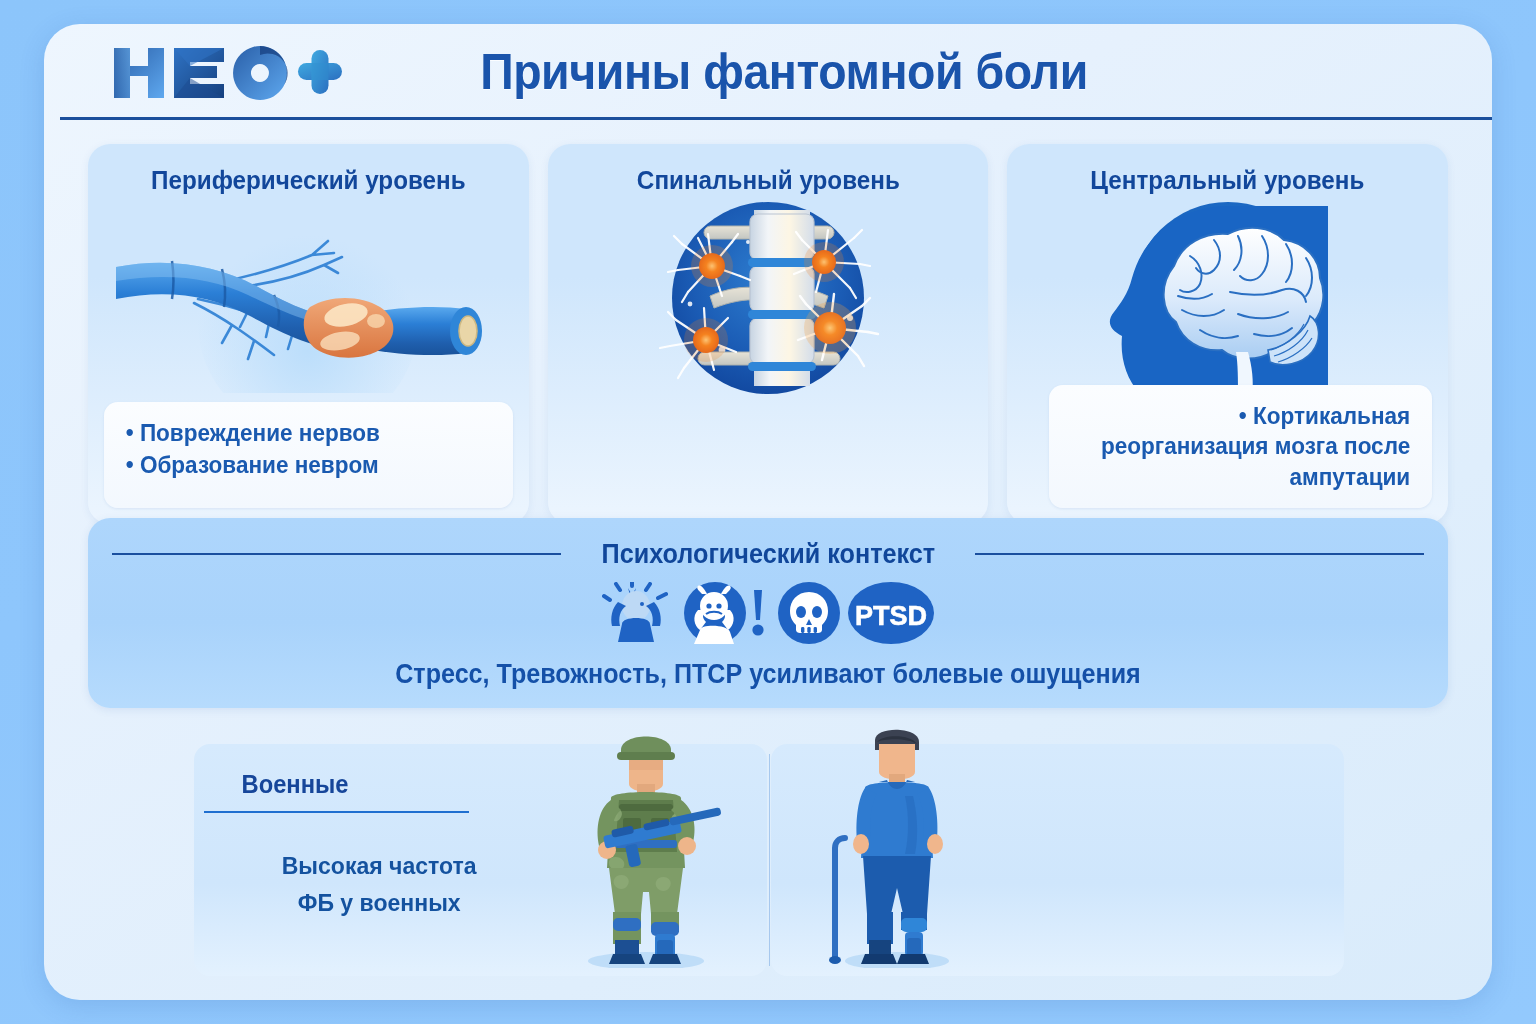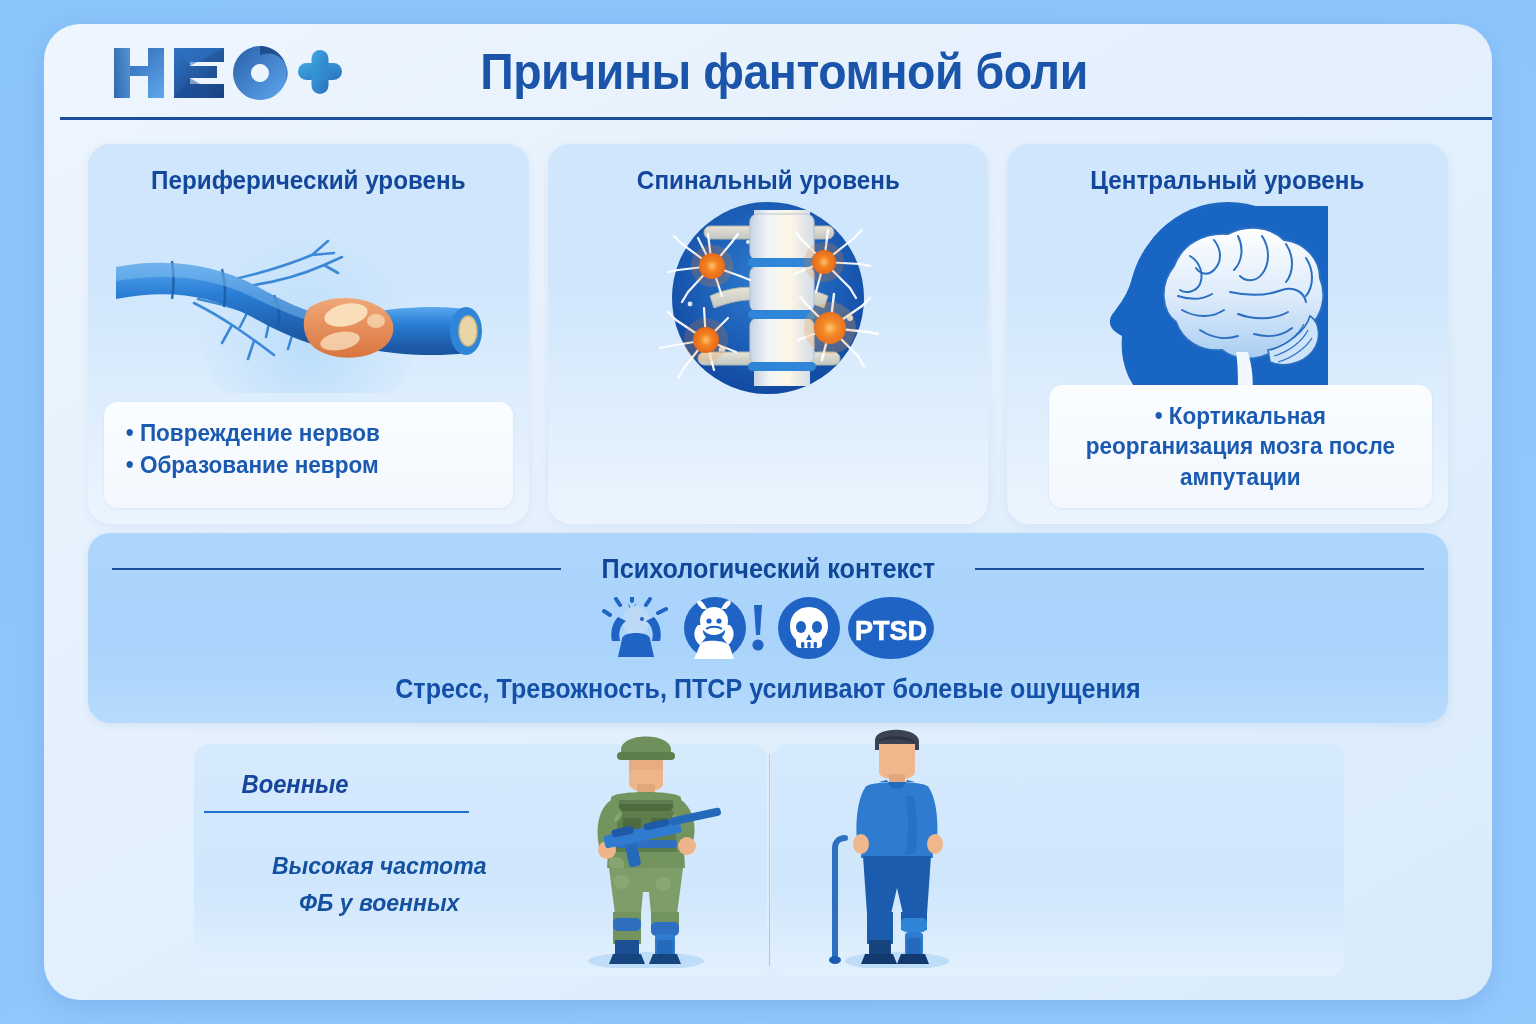--- a/index.html
+++ b/index.html
@@ -84,26 +84,26 @@
   }
   .level-bullets ul { list-style: none; }
   .level-bullets li {
     font-size: 23px; font-weight: bold; color: #1a5ab0;
     line-height: 1.32;
     text-indent: -16px; padding-left: 16px;
     margin-bottom: 2px;
     transform: scaleX(.98);
   }
   .level-bullets li::before { content: "• "; color: #1a5ab0; }
-  .card-3 .level-bullets { text-align: center; margin-left: 26px; }
+  .card-3 .level-bullets { text-align: right; margin-left: 26px; }
   .card-3 .level-bullets li { text-indent: 0; padding-left: 0; }
 
   
   #psy {
-    position: absolute; left: 44px; top: 509px;
+    position: absolute; left: 44px; top: 494px;
     width: 1360px; height: 190px;
     border-radius: 22px;
     background: linear-gradient(180deg,#aed6fc 0%, #a9d3fb 55%, #b6dbfd 100%);
     box-shadow: 0 2px 8px rgba(40,90,170,.10);
   }
   #psy-head {
     position: absolute; top: 20px; left: 0; width: 100%;
     display: flex; align-items: center; justify-content: center; gap: 22px;
     padding: 0 24px;
   }
@@ -120,21 +120,21 @@
     position: absolute; bottom: 18px; left: 0; width: 100%;
     text-align: center;
     font-size: 27px; font-weight: bold; color: #1450a8;
     transform: scaleX(.93);
   }
 
   
   #groups {
     position: absolute; left: 150px; top: 720px;
     width: 1150px; height: 232px;
-    display: flex; gap: 4px; font-style: italic;
+    display: flex; gap: 4px;
   }
   .group {
     flex: 1; position: relative;
     border-radius: 16px;
     background: linear-gradient(180deg,#d6eafd 0%, #cfe6fc 60%, #e3f1fe 100%);
     overflow: visible;
   }
   .group-inner { position: absolute; inset: 0; overflow: hidden; border-radius: 16px; }
   .group-txt {
     position: absolute; top: 26px;

